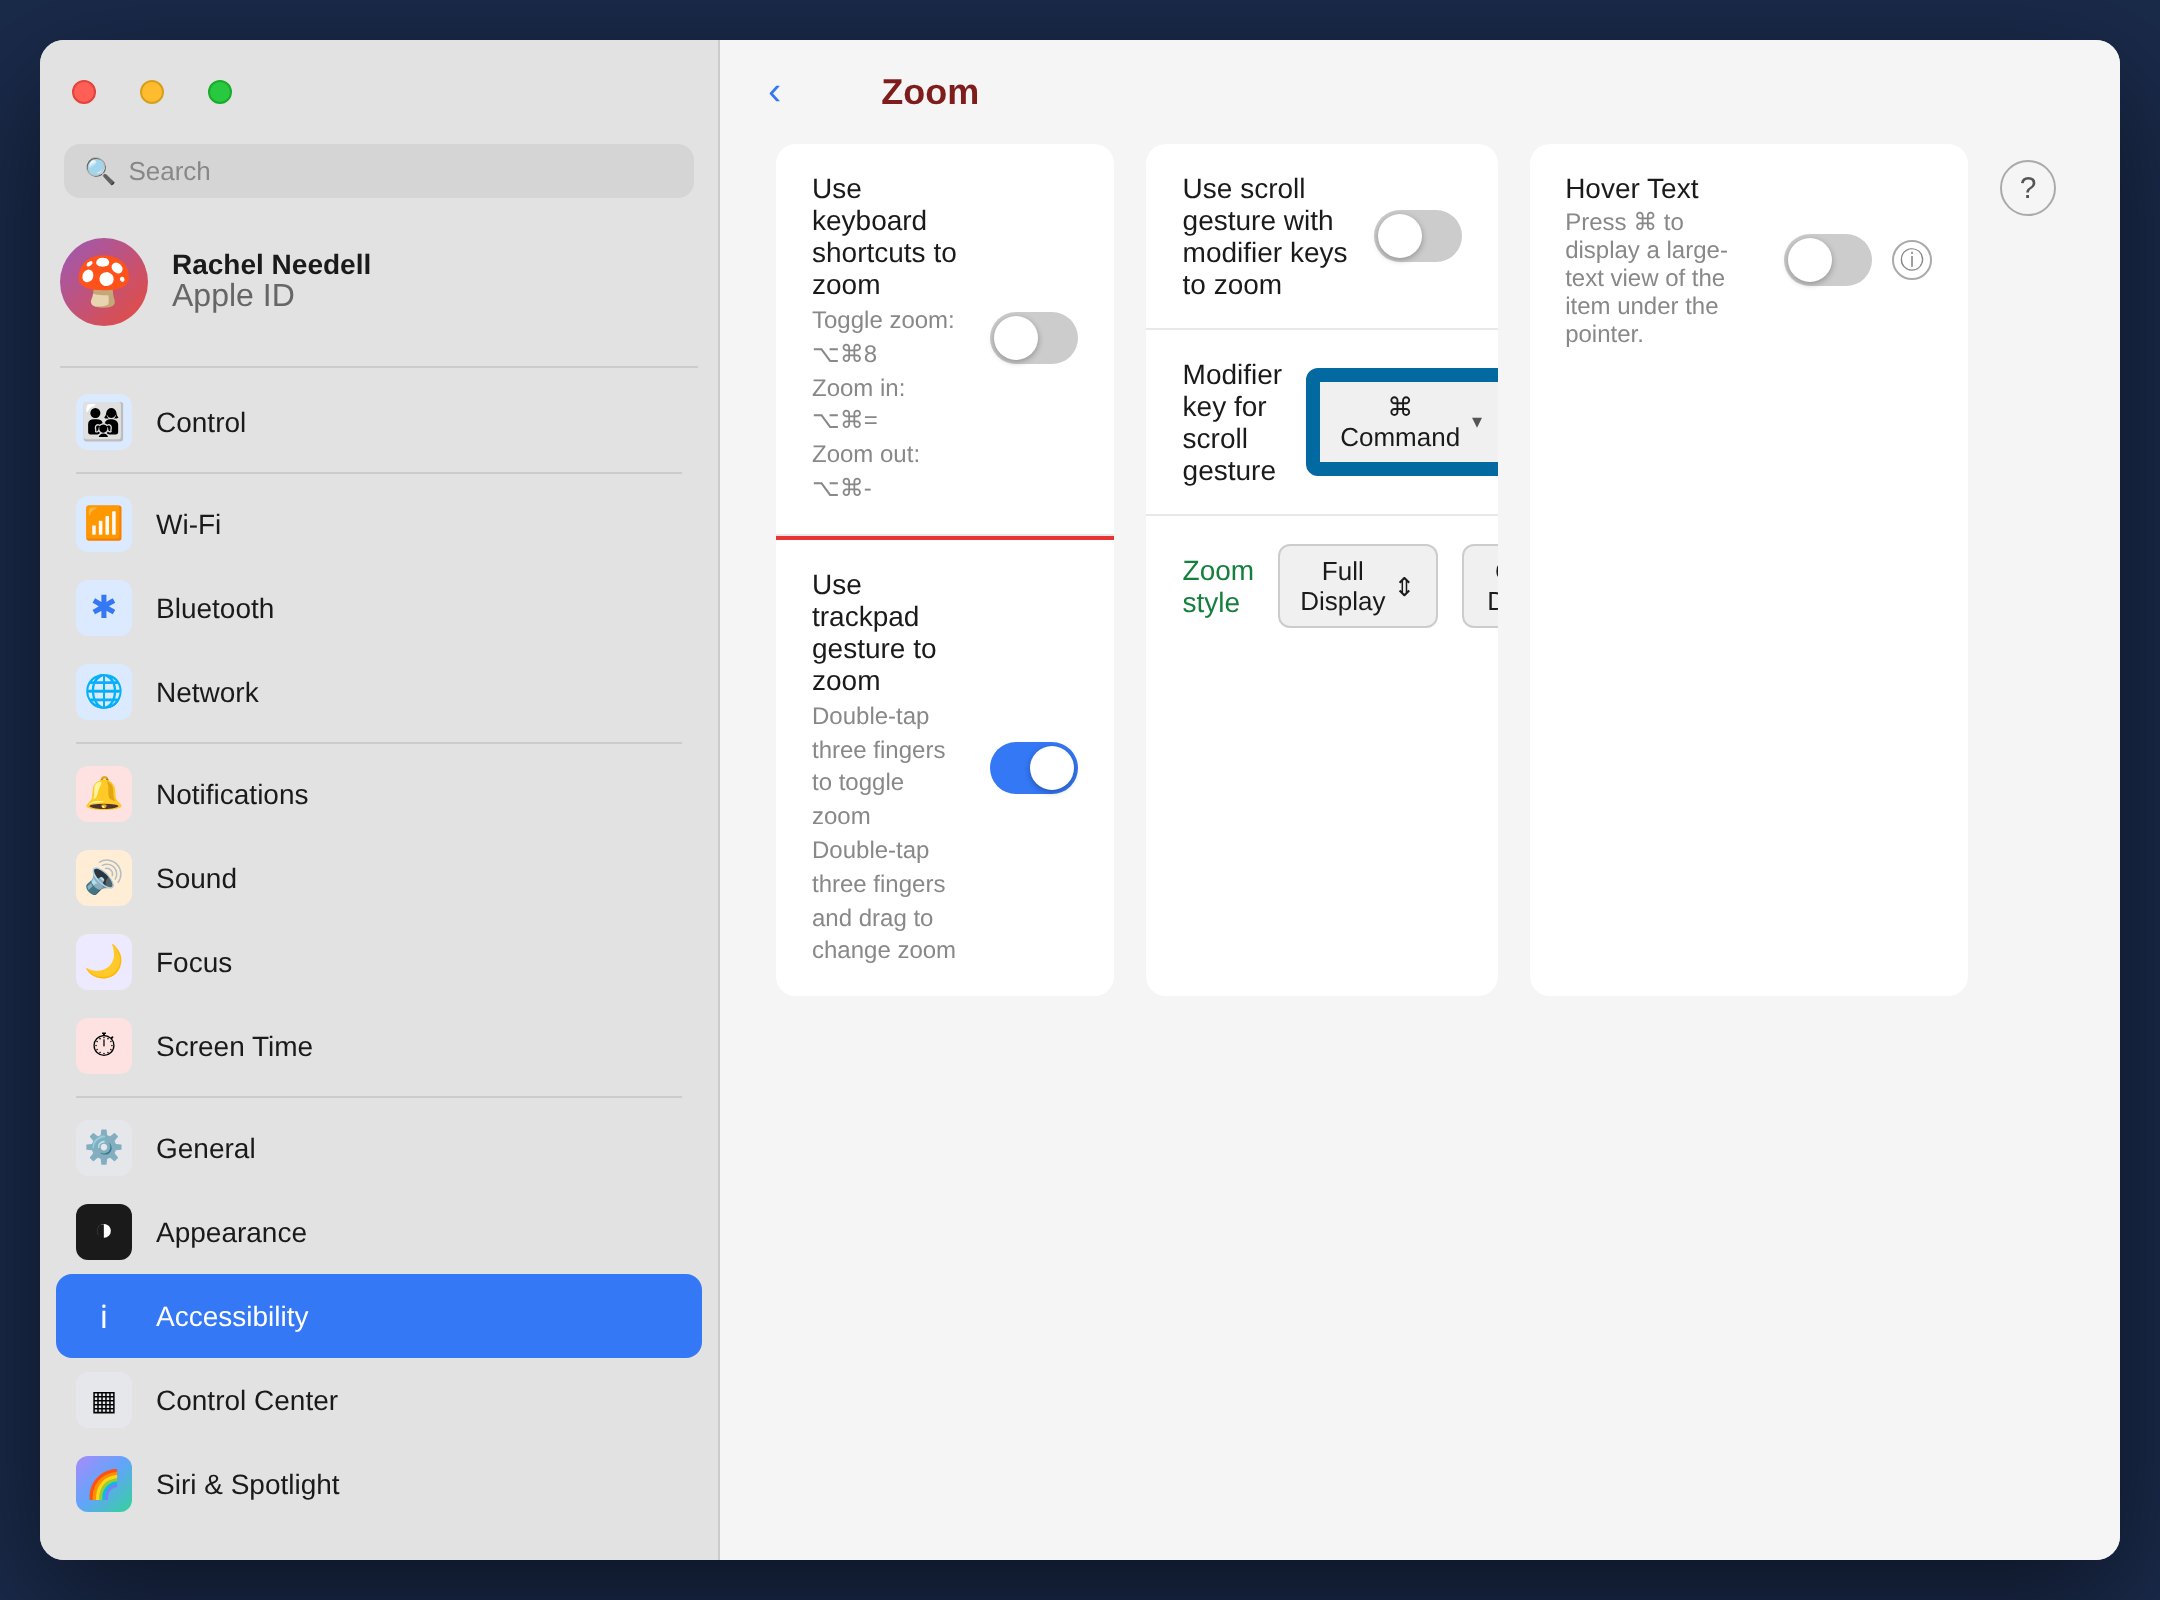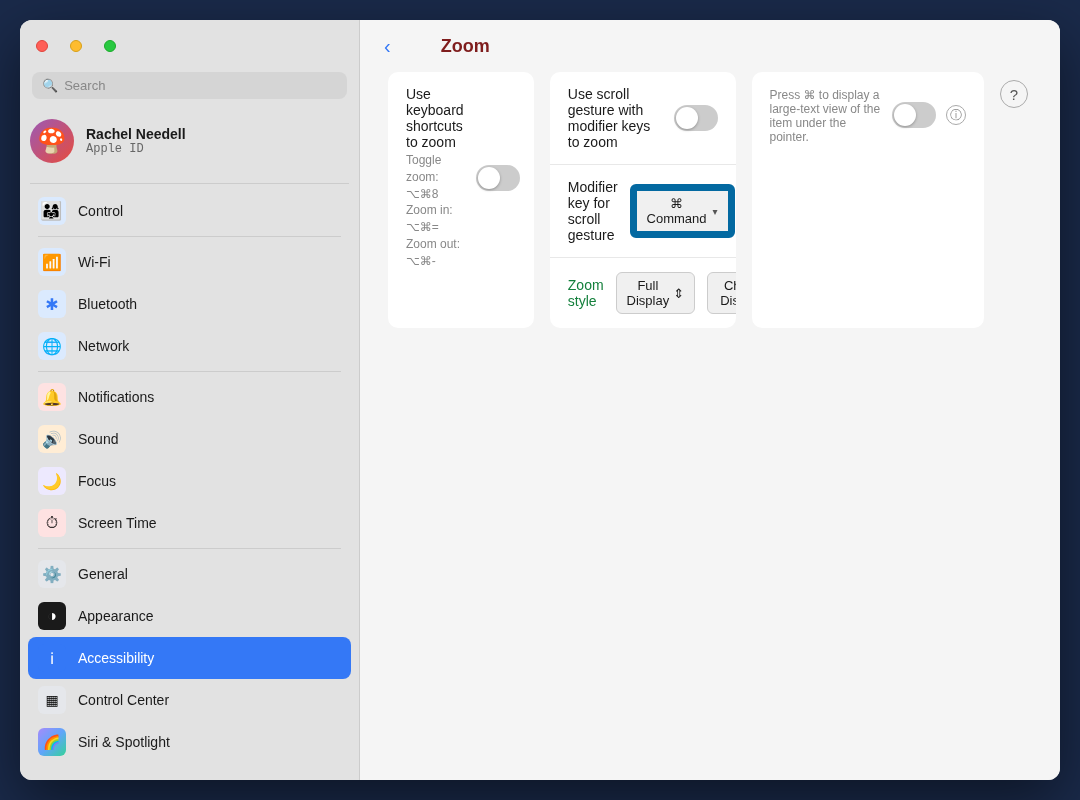--- a/index.html
+++ b/index.html
@@ -114,23 +114,22 @@
       font-size: 24px;
       flex-shrink: 0;
     }
     .profile-info {}
     .profile-name {
       font-size: 14px;
       font-weight: 600;
       color: #1a1a1a;
     }
     .profile-sub {
-      font-size: 12px;
+      font-size: 16px;
       color: #666;
-      font-family: Liberation Mono, monospace;
     }
     .sidebar-divider {
       height: 1px;
       background: #ccc;
       margin: 6px 10px;
     }
     
     .main-content {
       flex: 1;
       background: #f5f5f5;
@@ -431,20 +430,33 @@
             <div class="setting-title">Use keyboard shortcuts to zoom</div>
             <div class="setting-desc">
               Toggle zoom: ⌥⌘8<br>Zoom in: ⌥⌘=<br>Zoom out: ⌥⌘-
             </div>
           </div>
           <div class="toggle off">
             <div class="toggle-knob"></div>
           </div>
         </div>
 
+        <div class="highlighted-card" style="margin: 0; border-radius: 0; border-left: none; border-right: none; border-bottom: none;">
+          <div class="setting-row" style="border-bottom: none;">
+            <div class="setting-info">
+              <div class="setting-title">Use trackpad gesture to zoom</div>
+              <div class="setting-desc">
+                Double-tap three fingers to toggle zoom<br>Double-tap three fingers and drag to change zoom
+              </div>
+            </div>
+            <div class="toggle on">
+              <div class="toggle-knob"></div>
+            </div>
+          </div>
+        </div>
       </div>
 
       <div class="settings-card">
 
         <div class="setting-row">
           <div class="setting-info">
             <div class="setting-title">Use scroll gesture with modifier keys to zoom</div>
           </div>
           <div class="toggle off">
             <div class="toggle-knob"></div>
@@ -468,20 +480,21 @@
             <span>⇕</span>
           </button>
           <button class="choose-display-btn">Choose Display...</button>
         </div>
 
       </div>
 
       <div class="settings-card">
         <div class="hover-text-row">
           <div class="hover-text-info">
+            <div class="hover-text-title">Hover Text</div>
             <div class="hover-text-desc">Press ⌘ to display a large-text view of the item under the pointer.</div>
           </div>
           <div class="toggle off">
             <div class="toggle-knob"></div>
           </div>
           <button class="info-btn">ⓘ</button>
         </div>
       </div>
 
       <div class="help-row">

